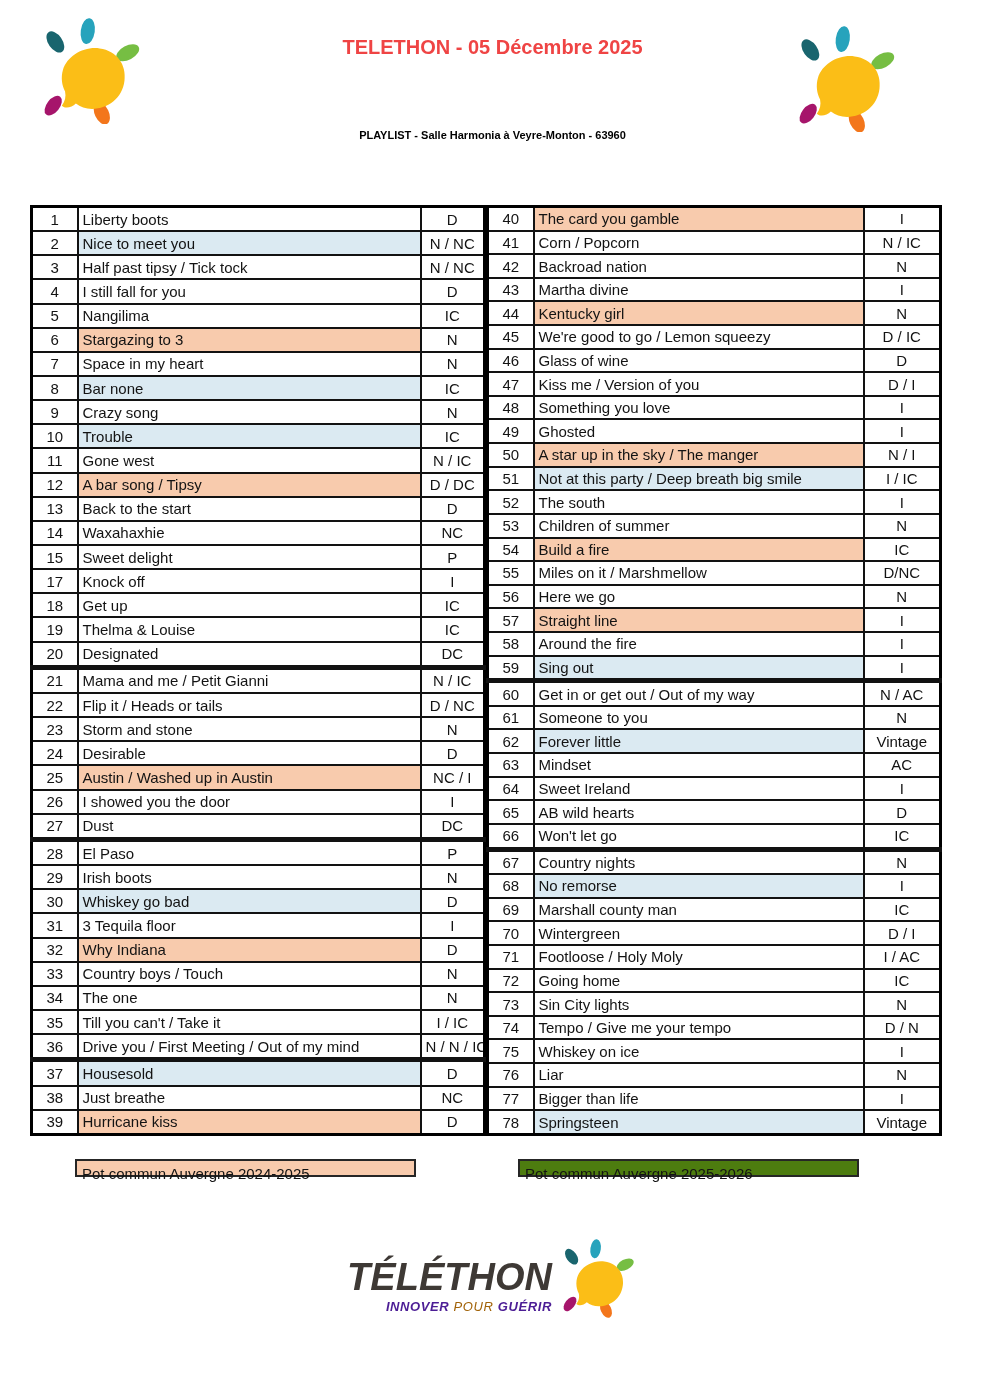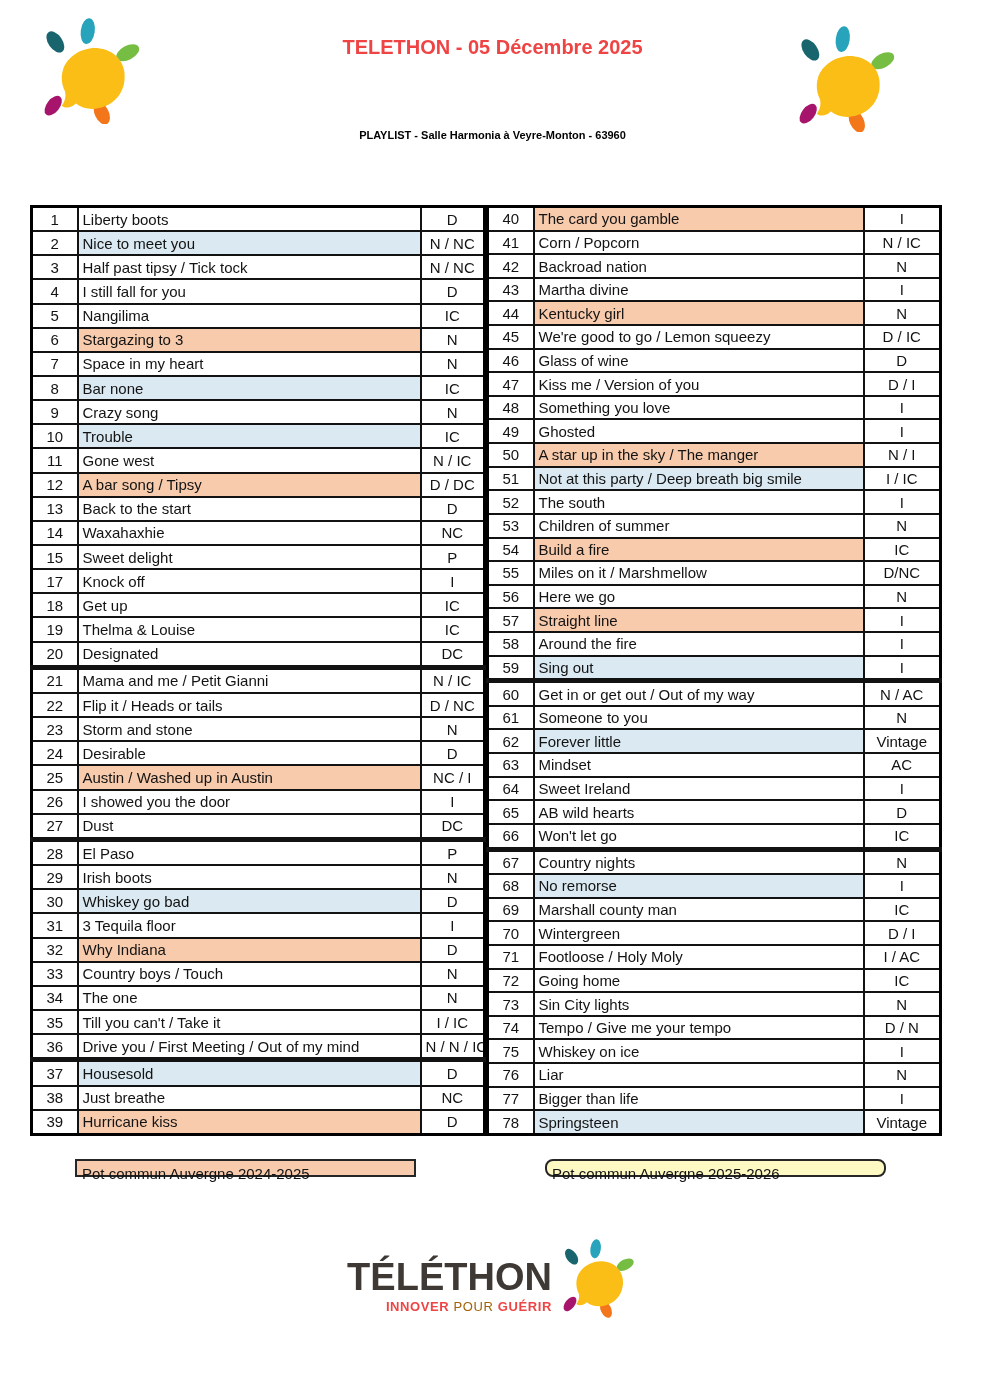--- a/index.html
+++ b/index.html
@@ -37,32 +37,32 @@
   .red-text{color:#843C0C;}
   tr.thick-bottom td{border-bottom-width:5px;}
   td.small{font-size:11px;}
 
   .legend-box{
     position:absolute;top:1159px;height:18px;width:341px;
     border:2px solid #262626;font-size:15px;line-height:25px;
     padding-left:5px;box-sizing:border-box;color:#131313;white-space:nowrap;
   }
   .legend-orange{left:75px;background:#F8CBAD;}
-  .legend-blue{left:545px;background:#fef9c3;border-radius:8px;}
+  .legend-blue{left:518px;background:#4d7c0f;}
 
   .footer-logo{
     position:absolute;left:0;top:1230px;width:100%;
-    display:flex;justify-content:center;align-items:flex-start;gap:6px;
+    display:flex;justify-content:center;align-items:flex-start;gap:6px;font-style:italic;
   }
   .footer-text{margin-top:28px;text-align:right;}
   .footer-title{
     font-size:38px;font-weight:bold;color:#3E3935;line-height:1;letter-spacing:0px;
   }
   .footer-tagline{font-size:13px;font-weight:bold;letter-spacing:0.6px;margin-top:3px;}
-  .tag-magenta{color:#ef4444;}
+  .tag-magenta{color:#4c1d95;}
   .tag-gray{color:#a16207;font-weight:normal;}
 </style>
 </head>
 <body>
 
 <div class="page-title">TELETHON - 05 Décembre 2025</div>
 <div class="page-subtitle">PLAYLIST - Salle Harmonia à Veyre-Monton - 63960</div>
 
 <div class="logo logo-tl">
   <svg width="122" height="108" viewBox="0 0 100 100">

